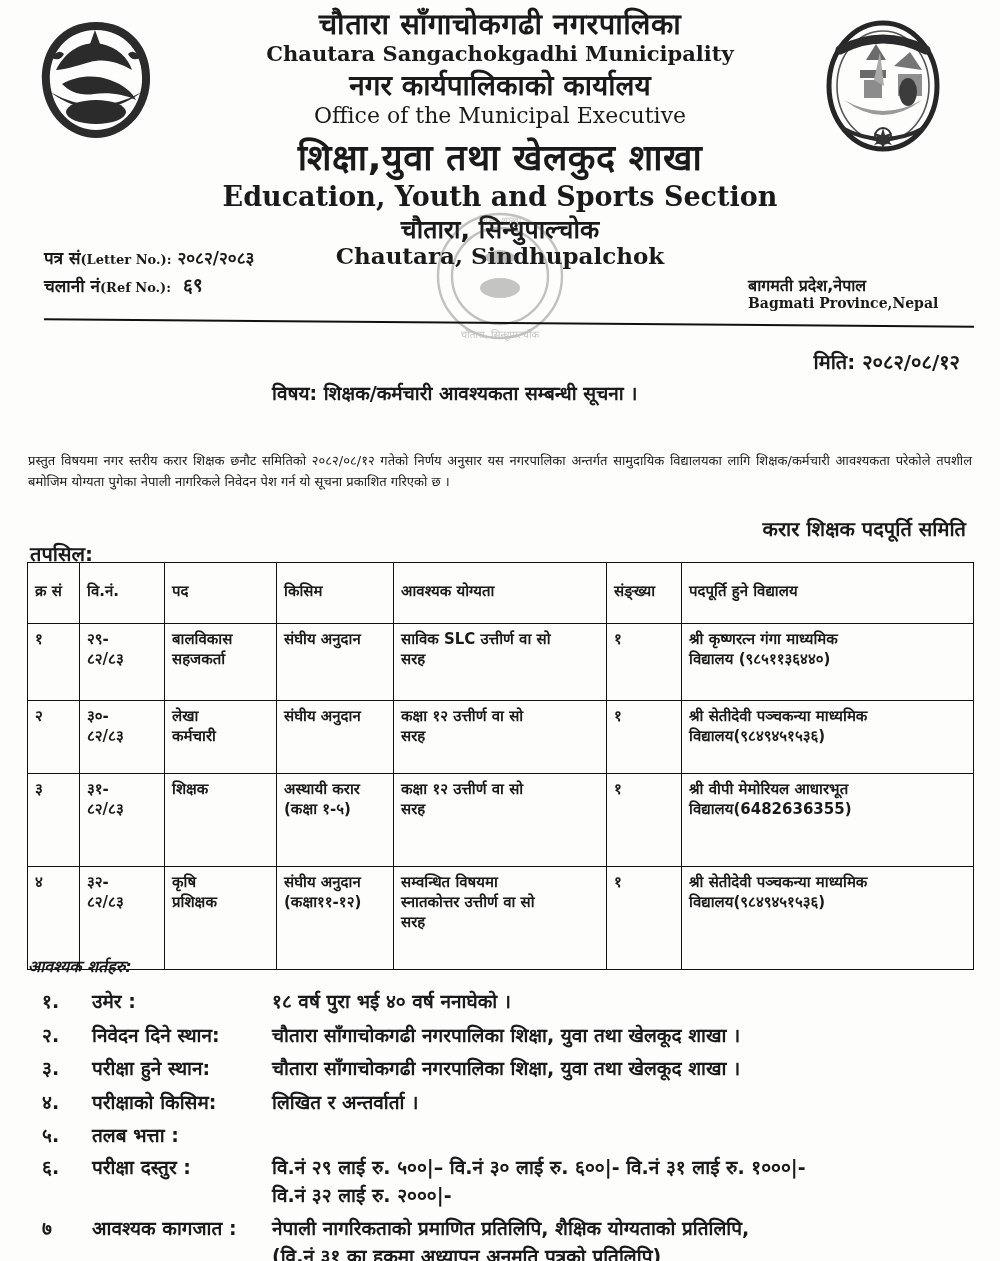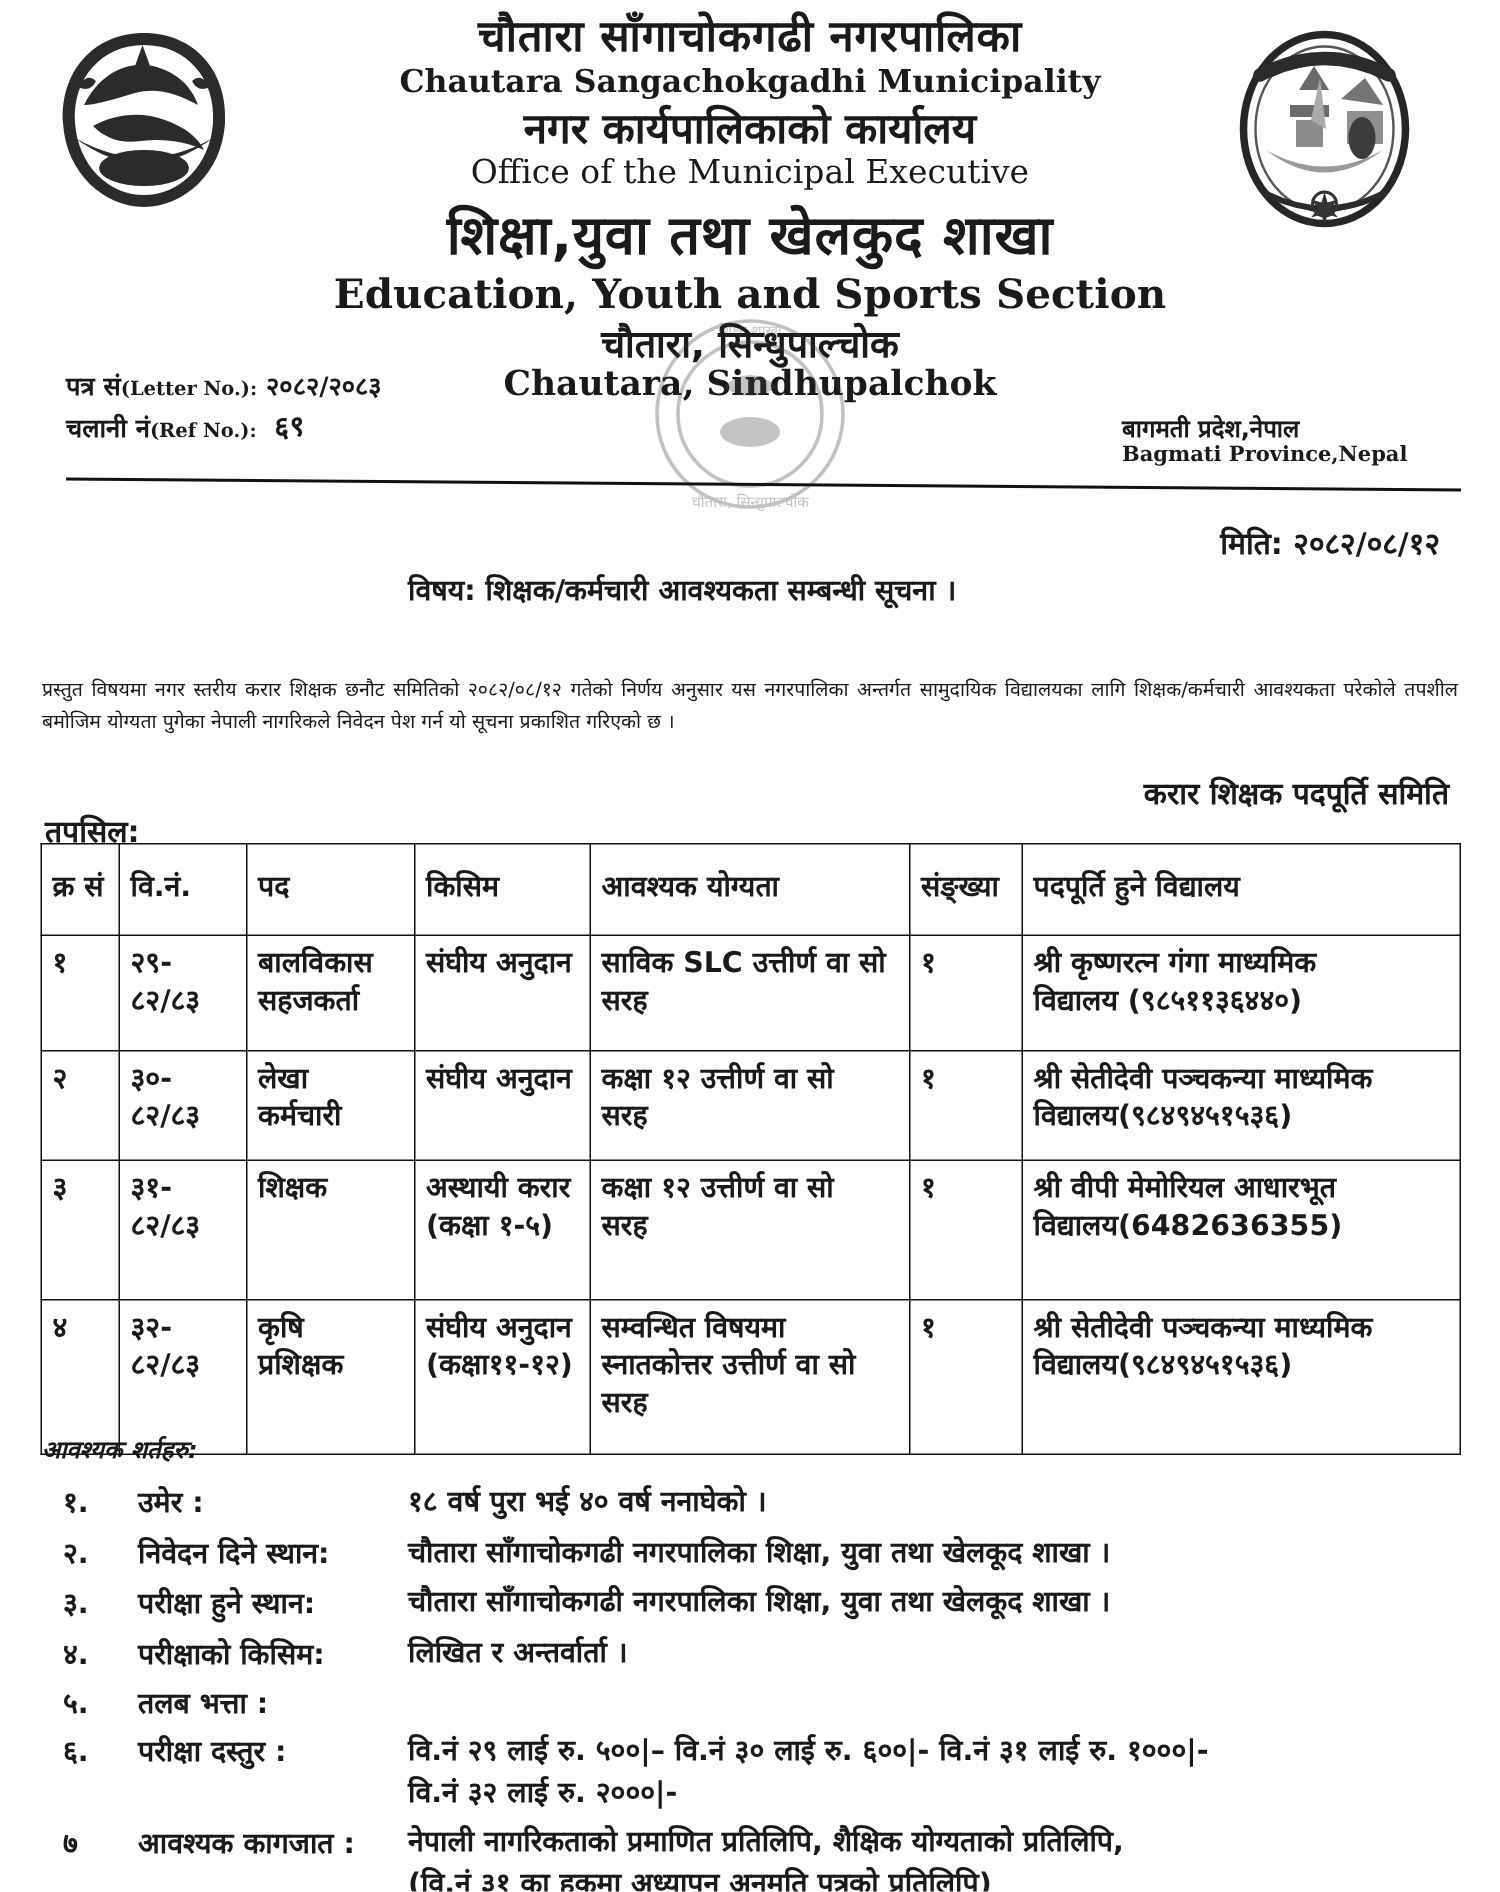--- a/index.html
+++ b/index.html
@@ -51,21 +51,21 @@
 
   .committee{position:absolute;right:34px;top:515px;font-size:20px;font-weight:600;}
   .tapsil{position:absolute;left:30px;top:540px;font-size:20px;font-weight:600;}
 
   
   .tbl-wrap{position:absolute;left:27px;top:562px;width:946px;}
   table{border-collapse:collapse;width:946px;table-layout:fixed;}
   table th,table td{
     border:1.6px solid #111;
     padding:6px 7px 8px 7px;
-    font-size:19px;
+    font-size:15px;
     line-height:1.32;
     vertical-align:top;
     text-align:left;
     font-weight:600;
     margin-left:24px;
   }
   table th{font-weight:700;height:46px;vertical-align:middle;}
   col.c0{width:52px;} col.c1{width:85px;} col.c2{width:112px;}
   col.c3{width:117px;} col.c4{width:213px;} col.c5{width:75px;}
   col.c6{width:292px;}

